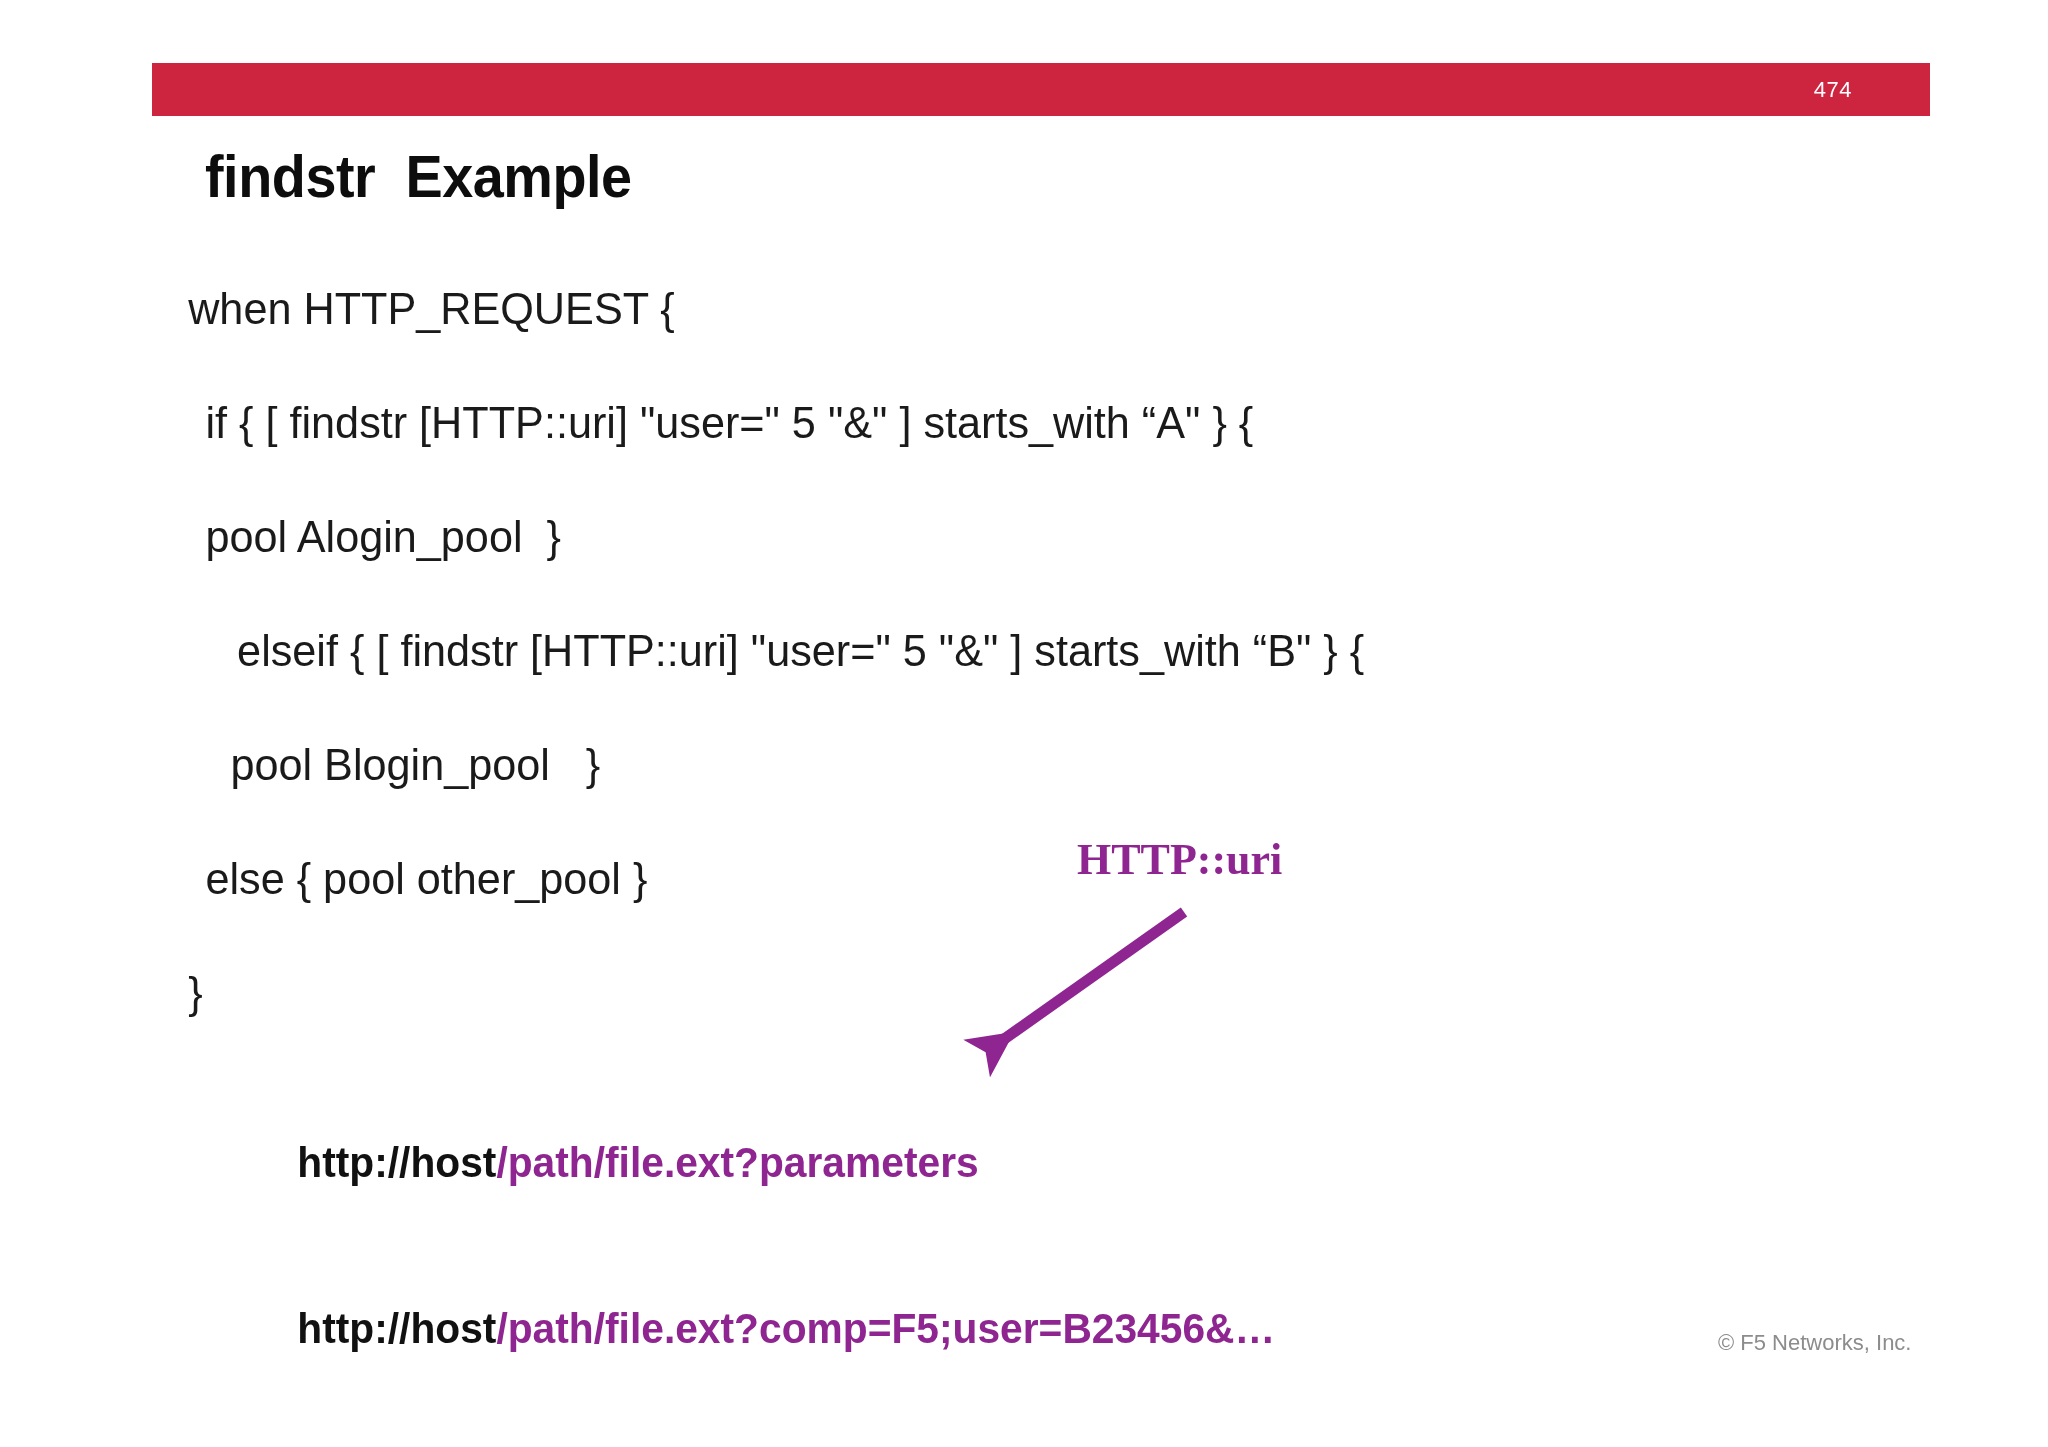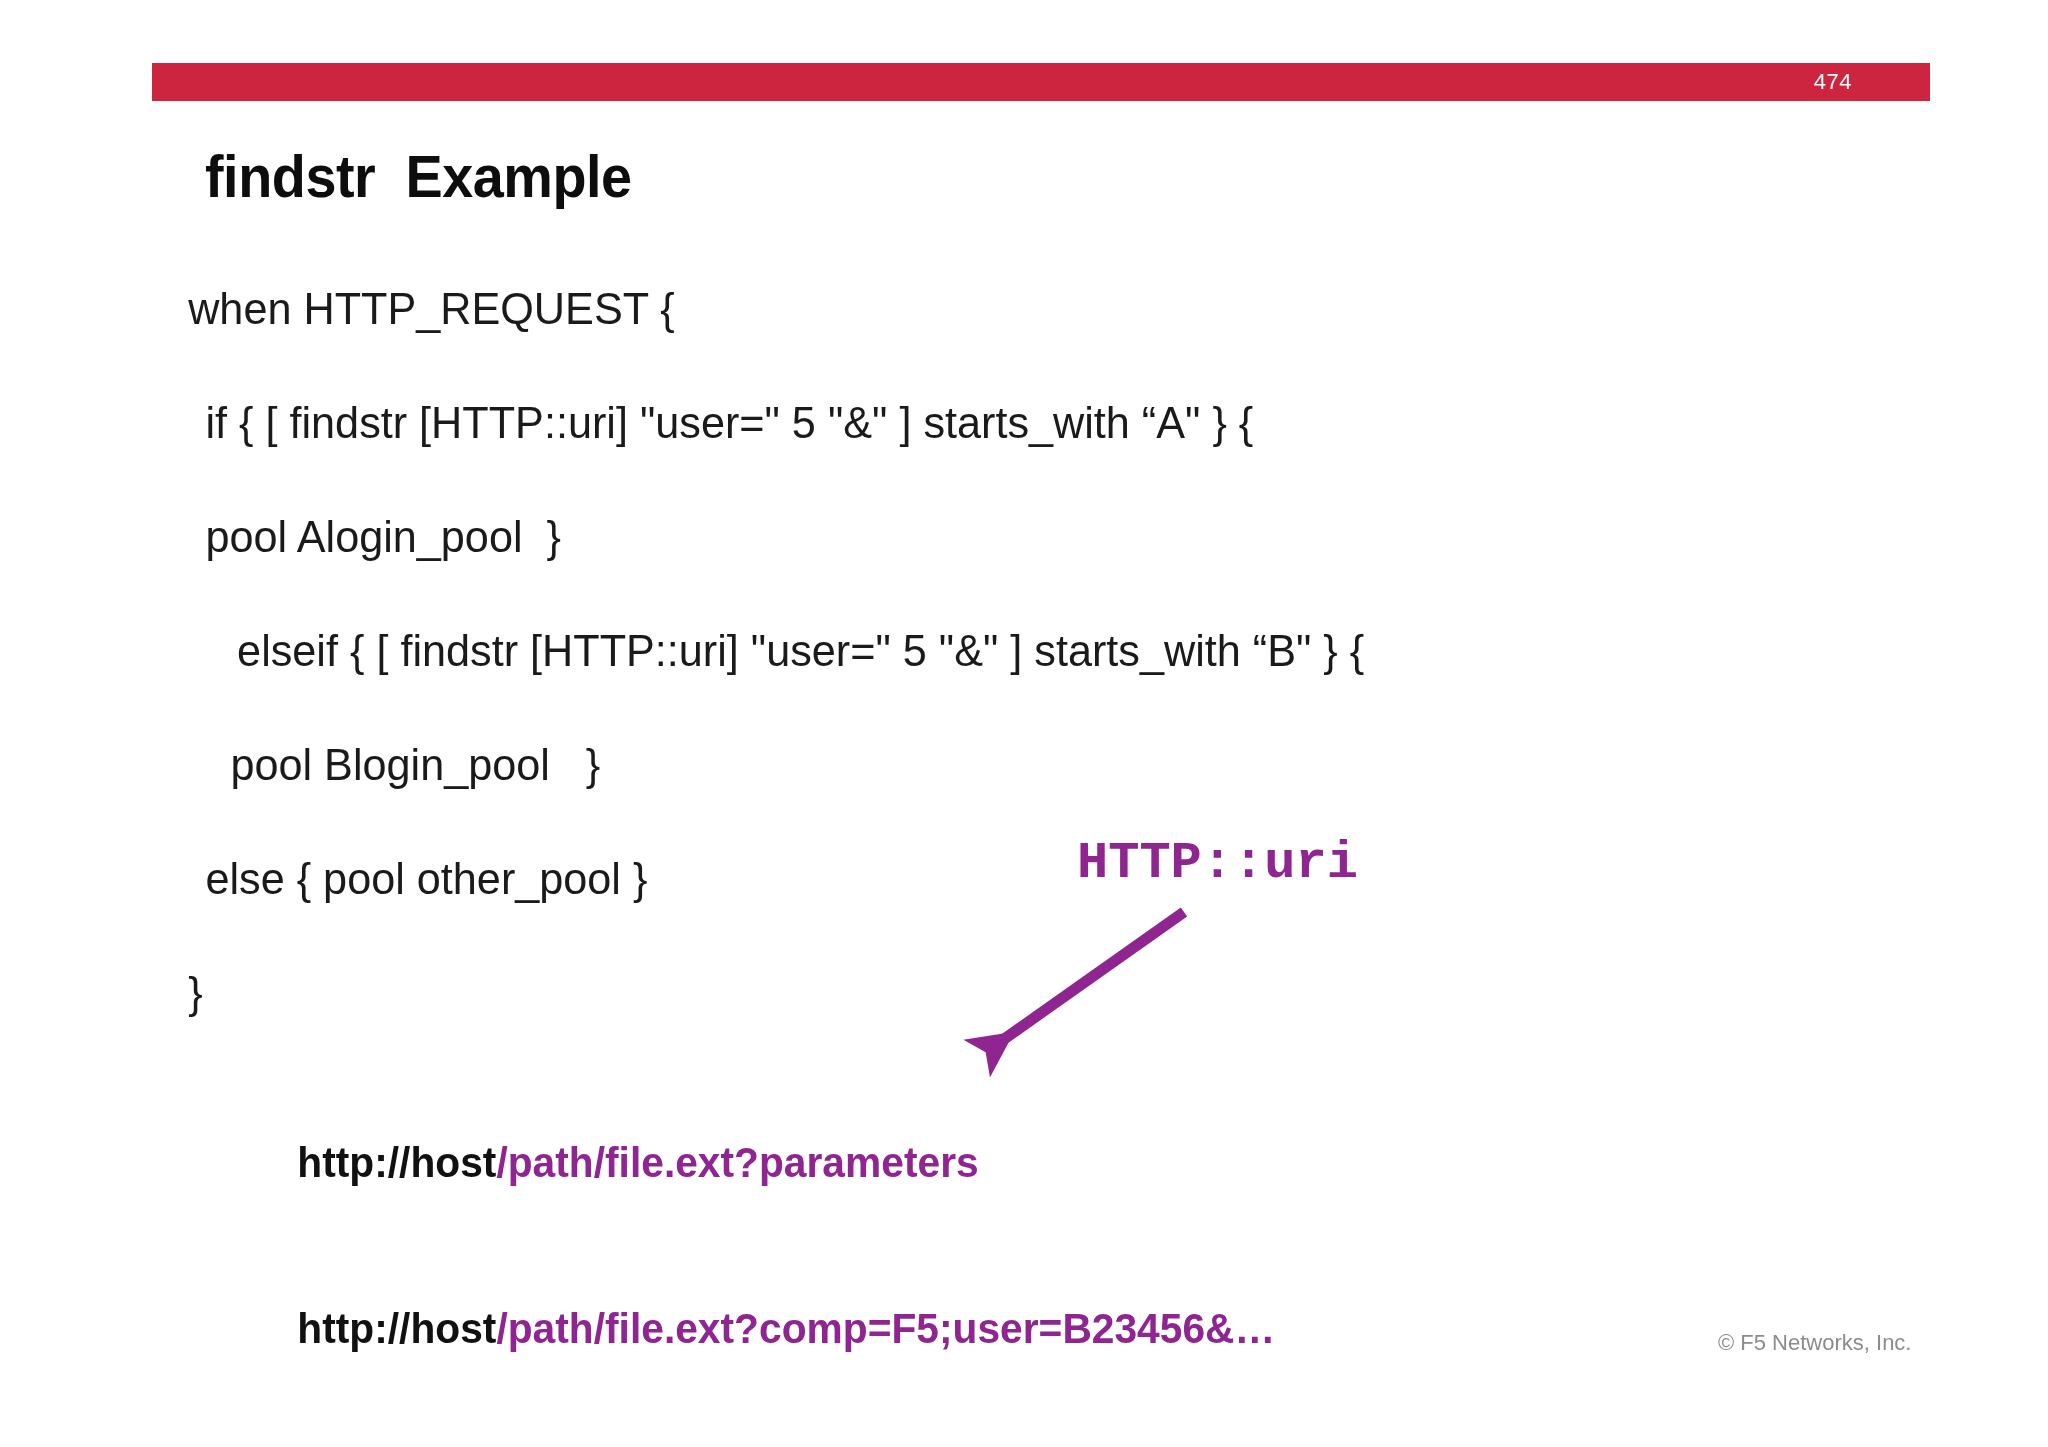--- a/index.html
+++ b/index.html
@@ -15,21 +15,21 @@
     font-family: "Liberation Sans", sans-serif;
     -webkit-font-smoothing: antialiased;
   }
 
   
   .header-bar {
     position: absolute;
     left: 152px;
     top: 63px;
     width: 1778px;
-    height: 38px;
+    height: 53px;
     background: #cd2440;
   }
   .header-page-number {
     position: absolute;
     right: 78px;
     top: 50%;
     transform: translateY(-50%);
     color: #ffffff;
     font-size: 22px;
     font-family: "Liberation Sans", sans-serif;
@@ -73,24 +73,24 @@
   .indent-0 { padding-left: 196px; }
   .indent-1 { padding-left: 214px; }
   .indent-2 { padding-left: 247px; }
   .indent-3 { padding-left: 240px; }
 
   
   .annotation-label {
     position: absolute;
     left: 1077px;
     top: 838px;
-    font-size: 52px;
+    font-size: 44px;
     font-weight: bold;
     color: #8e2590;
-    font-family: Liberation Mono, monospace;
+    font-family: Liberation Serif, serif;
     line-height: 1;
     white-space: pre;
   }
   .annotation-arrow {
     position: absolute;
     left: 960px;
     top: 890px;
     width: 280px;
     height: 190px;
     pointer-events: none;

